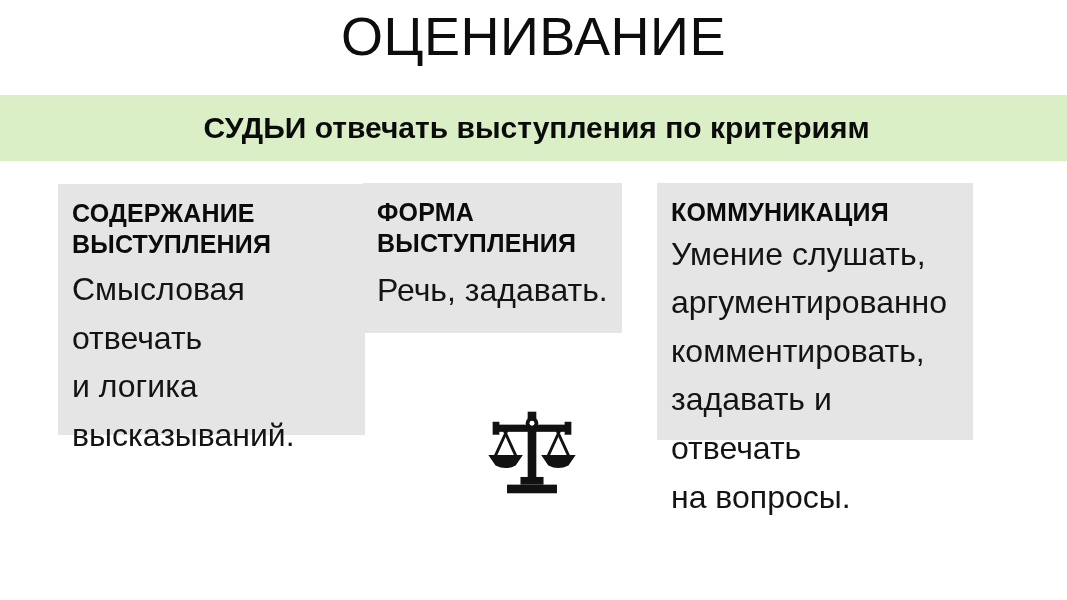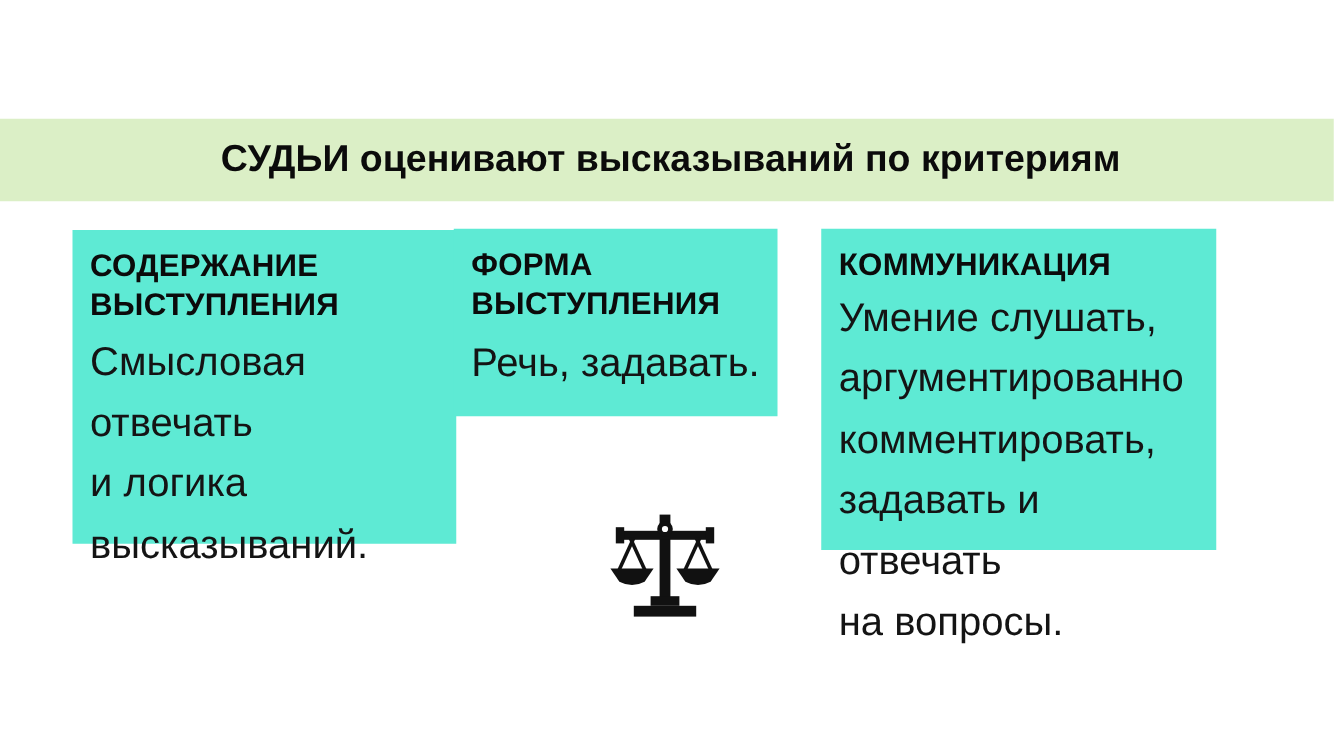--- a/index.html
+++ b/index.html
@@ -60,21 +60,21 @@
     color: #0b0b0b;
     letter-spacing: 0px;
     white-space: nowrap;
     padding-left: 6px;
     box-sizing: border-box;
   }
 
   
   .criteria-box {
     position: absolute;
-    background: #5eead4;
+    background: #e5e5e5;
     box-sizing: border-box;
     padding: 14px 14px 12px 14px;
   }
 
   .criteria-heading {
     font-family: "Liberation Sans", sans-serif;
     font-weight: bold;
     font-size: 25px;
     line-height: 1.22;
     color: #0b0b0b;
@@ -124,23 +124,24 @@
     width: 96px;
     height: 96px;
   }
   .scales-icon svg { display: block; width: 100%; height: 100%; }
 </style>
 </head>
 <body>
 
 <div class="slide">
 
+  <div class="slide-title">ОЦЕНИВАНИЕ</div>
 
   <div class="green-banner">
-    <div class="green-banner-text">СУДЬИ оценивают высказываний по критериям</div>
+    <div class="green-banner-text">СУДЬИ отвечать выступления по критериям</div>
   </div>
 
   <div class="criteria-box" id="box-soderzhanie">
     <div class="criteria-heading">СОДЕРЖАНИЕ
 ВЫСТУПЛЕНИЯ</div>
     <div class="criteria-body">Смысловая отвечать
 и логика
 высказываний.</div>
   </div>
 

